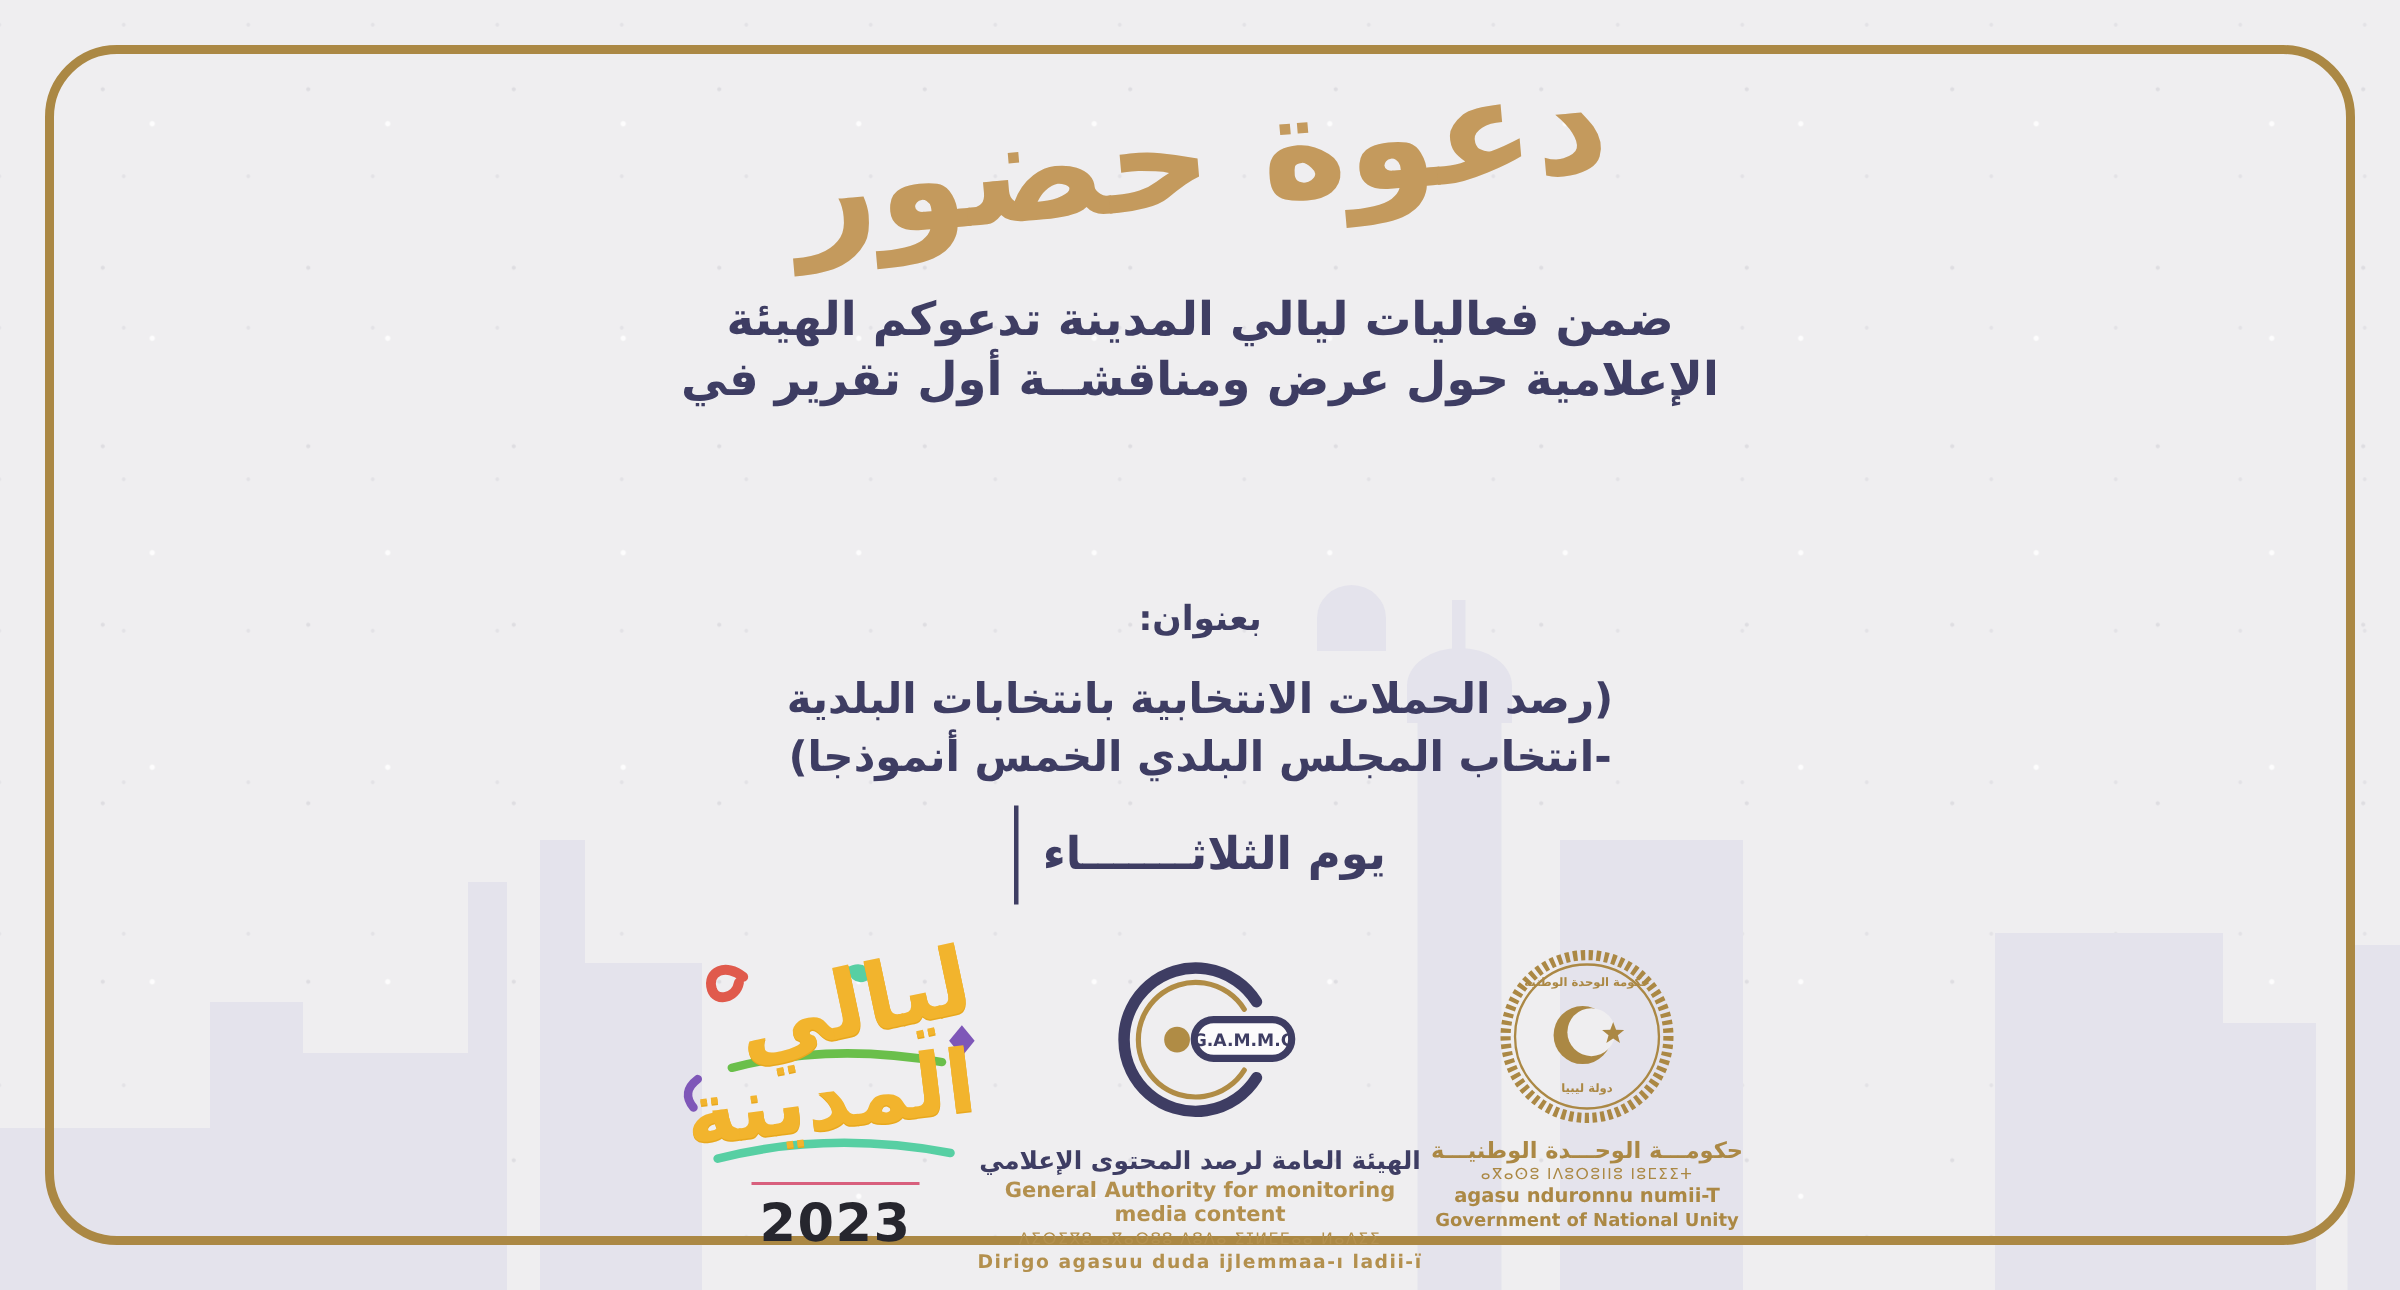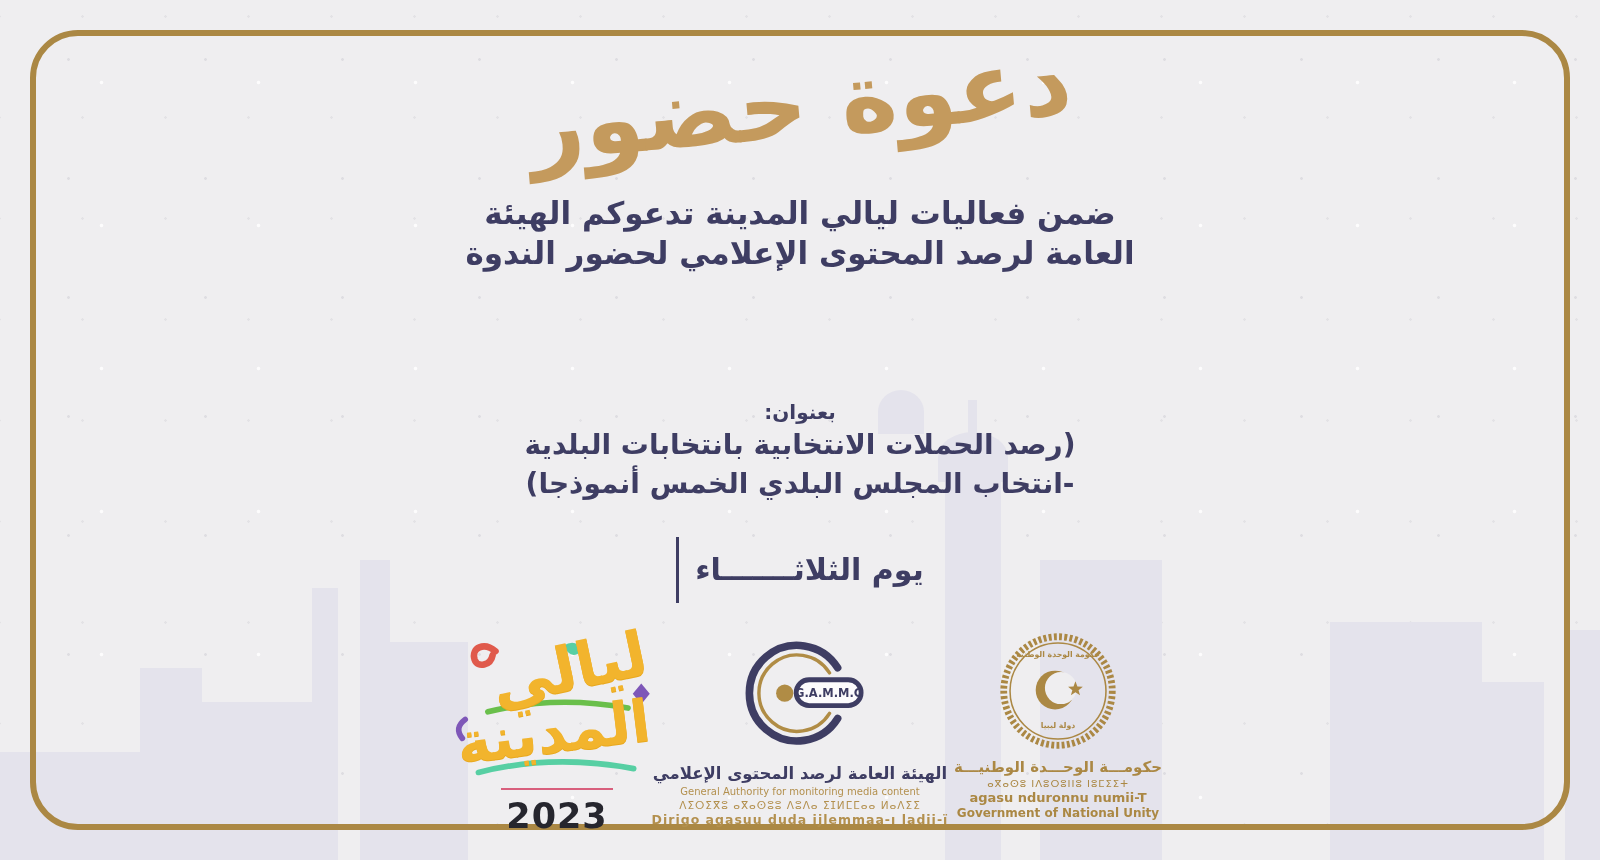--- a/index.html
+++ b/index.html
@@ -40,21 +40,21 @@
     direction:rtl; text-align:center;
     color:#3e3d63; font-weight:bold;
     font-size:31px; line-height:40px;
   }
 
   .topic{
     position:absolute; top:400px; left:0; right:0;
     direction:rtl; text-align:center;
     color:#3e3d63; font-weight:bold;
   }
-  .topic .t-label{ font-size:20px; margin-bottom:1px;text-align:center; }
+  .topic .t-label{ font-size:23px; margin-bottom:20px;text-align:center; }
   .topic .t-line{ font-size:28px; line-height:39px; }
 
   .schedule{
     position:absolute; top:537px; left:0; right:0;
     display:flex; justify-content:center; align-items:center;
     direction:rtl; gap:16px;
   }
   .sch-right{ text-align:right; color:#3e3d63; font-weight:bold; font-size:30px; line-height:38px; }
   .sch-divider{ width:3px; height:66px; background:#3e3d63; }
   .sch-left{ text-align:right; color:#b3904e; font-weight:bold; font-size:23px; line-height:30px; direction:rtl; }
@@ -67,21 +67,21 @@
   .layali-w1{ top:-6px; right:26px; font-size:62px; transform:rotate(-12deg); }
   .layali-w2{ top:60px; left:16px; font-size:58px; transform:rotate(-7deg); }
   .layali-line{ width:112px; height:2px; background:#d85f7d; margin:8px auto 6px; }
   .layali-year-row{ display:flex; direction:ltr; justify-content:center; align-items:center; gap:19px; }
   .layali-year{ font-size:35px; font-weight:bold; color:#26262e; letter-spacing:1px; }
   .layali-season{ direction:rtl; text-align:right; color:#33333b; font-size:12.5px; font-weight:bold; line-height:16px; }
 
   .gammc{ position:absolute; left:648px; top:632px; width:304px; text-align:center; }
   .gammc svg{ display:block; margin:0 auto; }
   .gammc-ar{ color:#3e3d63; font-weight:bold; font-size:16.5px; direction:rtl; margin-top:4px; }
-  .gammc-en{ color:#b3904e; font-weight:normal; font-size:10px; margin-top:3px; }
+  .gammc-en{ color:#b3904e; font-weight:bold; font-size:14px; margin-top:3px; }
   .gammc-tif{ color:#b3904e; font-size:10.5px; letter-spacing:1px; margin-top:2px; }
   .gammc-lat{ color:#b3904e; font-weight:bold; font-size:12.5px; letter-spacing:1px; margin-top:1px; }
 
   .gnu{ position:absolute; left:928px; top:628px; width:260px; text-align:center; }
   .gnu svg{ display:block; margin:0 auto; }
   .gnu-ar{ color:#ab8844; font-weight:bold; font-size:15px; direction:rtl; margin-top:4px; }
   .gnu-tif{ color:#ab8844; font-size:10px; letter-spacing:1px; margin-top:2px; }
   .gnu-lat{ color:#ab8844; font-weight:bold; font-size:13px; margin-top:1px; }
   .gnu-en{ color:#ab8844; font-weight:bold; font-size:12px; margin-top:1px; }
 </style>
@@ -104,21 +104,21 @@
   <div class="sil" style="left:1330px; top:622px; width:152px; height:240px;"></div>
   <div class="sil" style="left:1422px; top:682px; width:122px; height:180px;"></div>
   <div class="sil" style="left:1565px; top:630px; width:38px; height:232px;"></div>
 
   <div class="frame"></div>
 
   <div class="callig">دعوة حضور</div>
 
   <div class="body-lines">
     <div>ضمن فعاليات ليالي المدينة تدعوكم الهيئة</div>
-    <div>العامة لرصد المحتوى الإعلامي لحضور الندوة</div>
+    <div>الإعلامية حول عرض ومناقشــة أول تقرير في</div>
   </div>
 
   <div class="topic">
     <div class="t-label">بعنوان:</div>
     <div class="t-line">(رصد الحملات الانتخابية بانتخابات البلدية</div>
     <div class="t-line">-انتخاب المجلس البلدي الخمس أنموذجا)</div>
   </div>
 
   <div class="schedule">
     <div class="sch-right">

